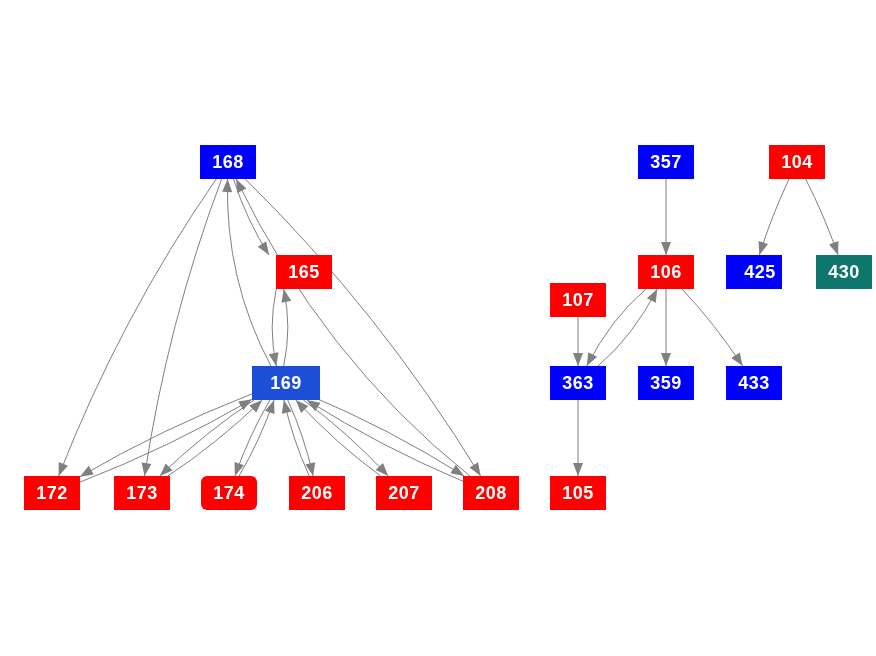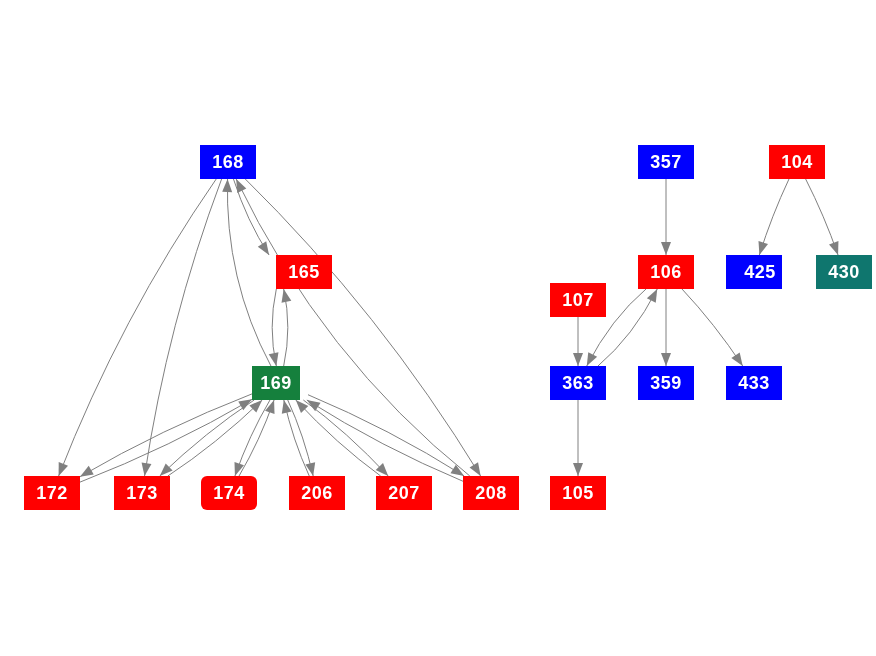--- a/index.html
+++ b/index.html
@@ -157,21 +157,21 @@
         <polygon points="742.7202487043479,366 731.3664981133691,357.9320171345095 739.6991027631768,352.4032107759903" fill="#808080"></polygon>
       </g>
       <g>
         <path d="M 578 400 Q 578 438 578 476" fill="none" stroke="#808080" stroke-width="1"></path>
         <polygon points="578,476 573,463 583,463" fill="#808080"></polygon>
       </g>
     </svg>
   <div id="node-layer">
       <div class="node" style="left: 200px; top: 145px; width: 56px; height: 34px; background: rgb(0, 0, 255);">168</div>
       <div class="node" style="left: 252px; top: 255px; width: 56px; height: 34px; background: rgb(255, 0, 0); margin-left: 24px;">165</div>
-      <div class="node" style="left: 252px; top: 366px; width: 48px; height: 34px; background: #15803d;">169</div>
+      <div class="node" style="left: 252px; top: 366px; width: 68px; height: 34px; background: #1d4ed8;">169</div>
       <div class="node" style="left: 24px; top: 476px; width: 56px; height: 34px; background: rgb(255, 0, 0);">172</div>
       <div class="node" style="left: 114px; top: 476px; width: 56px; height: 34px; background: rgb(255, 0, 0);">173</div>
       <div class="node" style="left: 201px; top: 476px; width: 56px; height: 34px; background: rgb(255, 0, 0); border-radius: 6px;">174</div>
       <div class="node" style="left: 289px; top: 476px; width: 56px; height: 34px; background: rgb(255, 0, 0);">206</div>
       <div class="node" style="left: 376px; top: 476px; width: 56px; height: 34px; background: rgb(255, 0, 0);">207</div>
       <div class="node" style="left: 463px; top: 476px; width: 56px; height: 34px; background: rgb(255, 0, 0);">208</div>
       <div class="node" style="left: 638px; top: 145px; width: 56px; height: 34px; background: rgb(0, 0, 255);">357</div>
       <div class="node" style="left: 769px; top: 145px; width: 56px; height: 34px; background: rgb(255, 0, 0);">104</div>
       <div class="node" style="left: 550px; top: 255px; width: 56px; height: 34px; background: rgb(255, 0, 0); margin-top: 28px;">107</div>
       <div class="node" style="left: 638px; top: 255px; width: 56px; height: 34px; background: rgb(255, 0, 0);">106</div>

